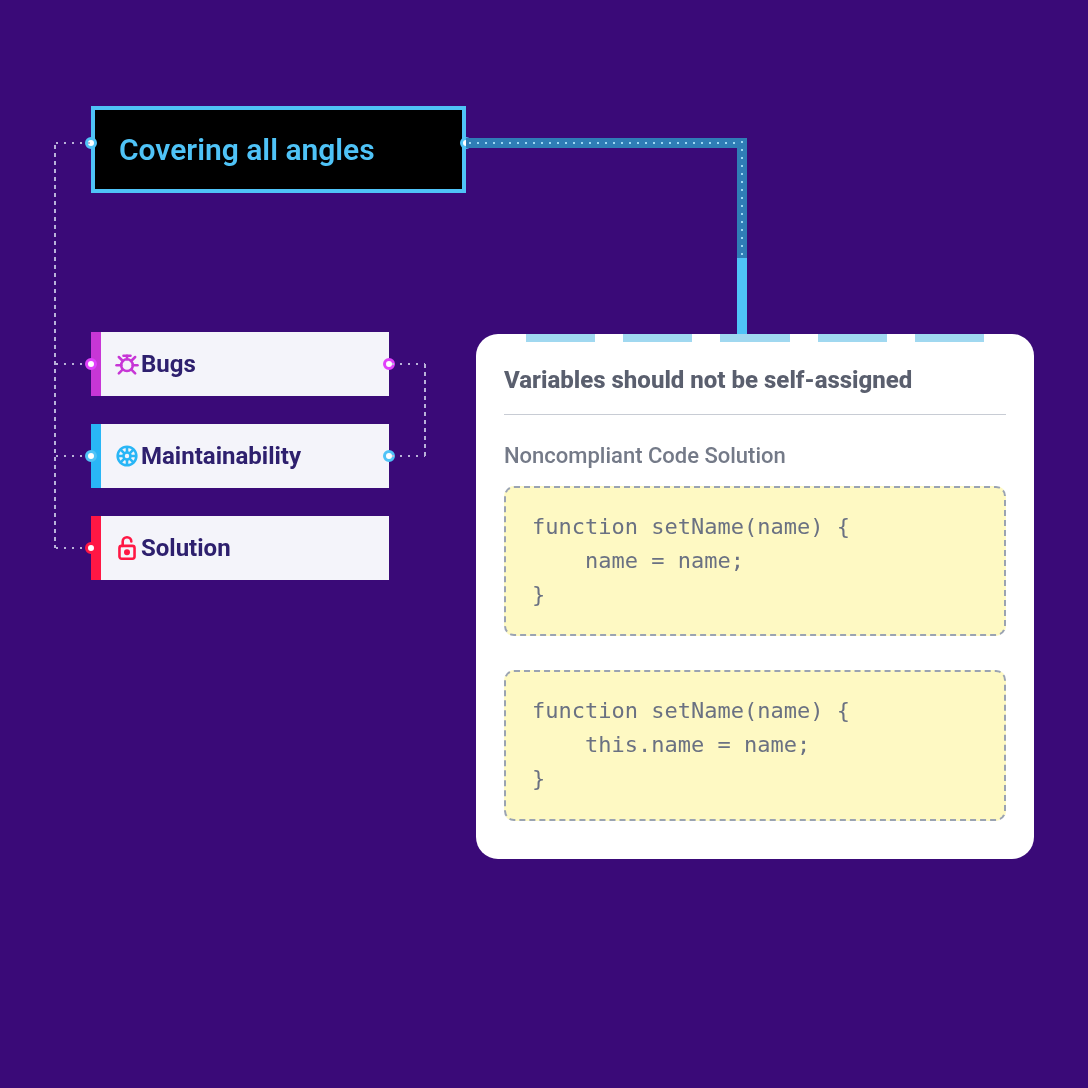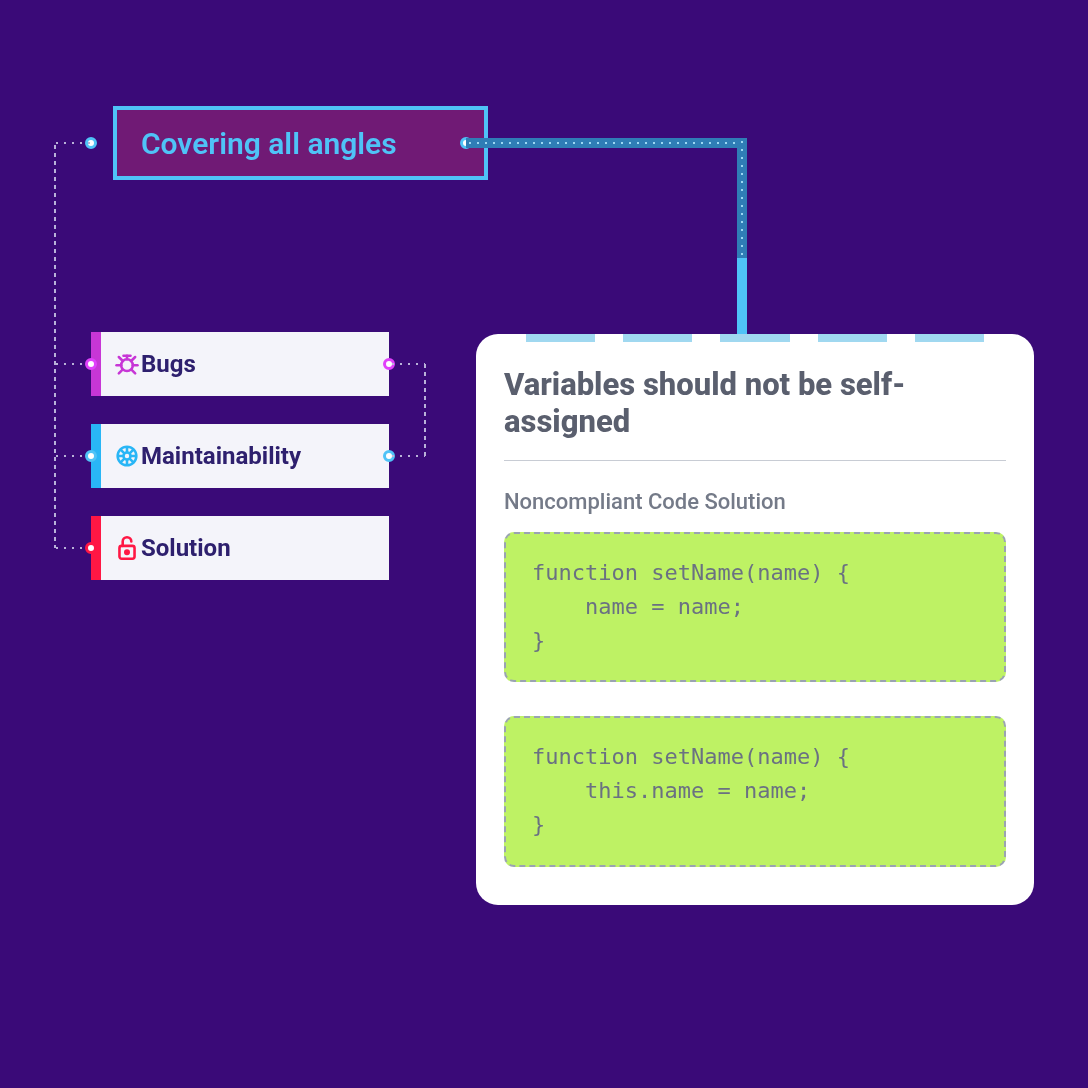--- a/index.html
+++ b/index.html
@@ -10,27 +10,26 @@
     font-family: -apple-system, BlinkMacSystemFont, "Segoe UI", Roboto, sans-serif;
     position: relative;
     overflow: hidden;
   }
 
   .title-box {
     position: absolute;
     left: 91px;
     top: 106px;
     width: 375px;
-    height: 74px;
-    background: #701a75;
+    height: 87px;
+    background: #000000;
     border: 4px solid #4fc3f7;
     display: flex;
     align-items: center;
     padding-left: 24px;
-    margin-left: 22px;
   }
   .title-box span {
     color: #4fc3f7;
     font-size: 30px;
     font-weight: 600;
   }
 
   .category {
     position: absolute;
     left: 91px;
@@ -66,38 +65,38 @@
     padding: 32px 28px 38px 28px;
   }
   .panel-top-accent {
     position: absolute;
     left: 50px; right: 50px; top: 0; height: 8px;
     display: flex; gap: 28px;
   }
   .panel-top-accent div { flex: 1; background: #a0d8f0; }
 
   .panel h2 {
-    font-size: 31px;
+    font-size: 24px;
     font-weight: 800;
     color: #5a5f6e;
     margin-bottom: 20px;
   }
   .panel hr {
     border: none;
     border-top: 1px solid #c8ccd4;
     margin-bottom: 28px;
   }
   .panel h3 {
     font-size: 22px;
     font-weight: 500;
     color: #747a88;
     margin-bottom: 18px;
   }
   .code-block {
-    background: #bef264;
+    background: #fef9c3;
     border: 2px dashed #9aa3b2;
     border-radius: 10px;
     padding: 22px 26px;
     font-family: Menlo, Consolas, monospace;
     font-size: 22px;
     color: #6a7182;
     white-space: pre;
     line-height: 1.55;
     margin-bottom: 34px;
   }

